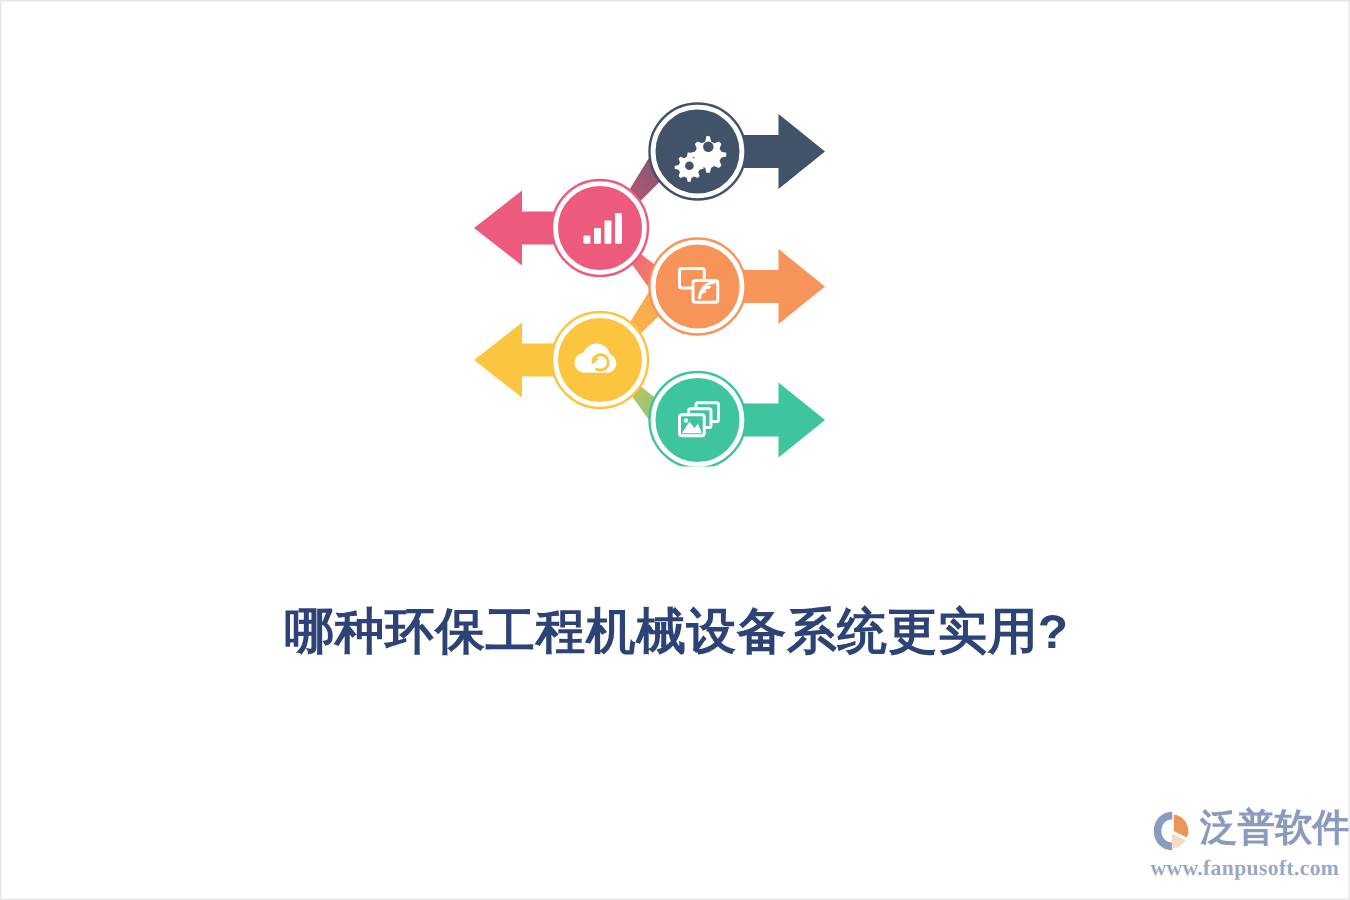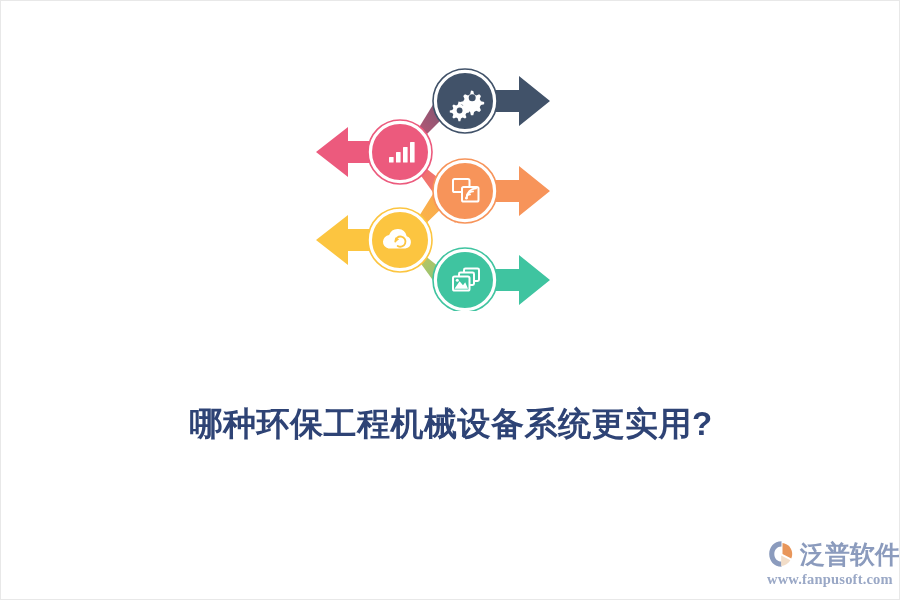--- a/index.html
+++ b/index.html
@@ -34,21 +34,21 @@
     height: 252px;
   }
 
   
   #heading {
     position: absolute;
     left: 0;
     top: 400px;
     width: 900px;
     text-align: center;
-    font-family: Liberation Sans, sans-serif;
+    font-family: Liberation Mono, monospace;
     font-size: 33px;
     line-height: 46px;
     font-weight: 700;
     color: #2e4375;
     letter-spacing: 0.5px;
     white-space: nowrap;
   }
 
   
   #logo {
@@ -63,21 +63,21 @@
     align-items: center;
     height: 32px;
   }
   #logo-mark {
     width: 30px;
     height: 30px;
     flex: 0 0 30px;
     margin-right: 3px;
   }
   #logo-word {
-    font-family: Liberation Sans, sans-serif;
+    font-family: Liberation Mono, monospace;
     font-size: 25px;
     font-weight: 700;
     color: #8b9bbd;
     line-height: 30px;
     letter-spacing: 0px;
     white-space: nowrap;
   }
   #logo-url {
     font-family: "Liberation Serif", "DejaVu Serif", serif;
     font-size: 14.5px;

